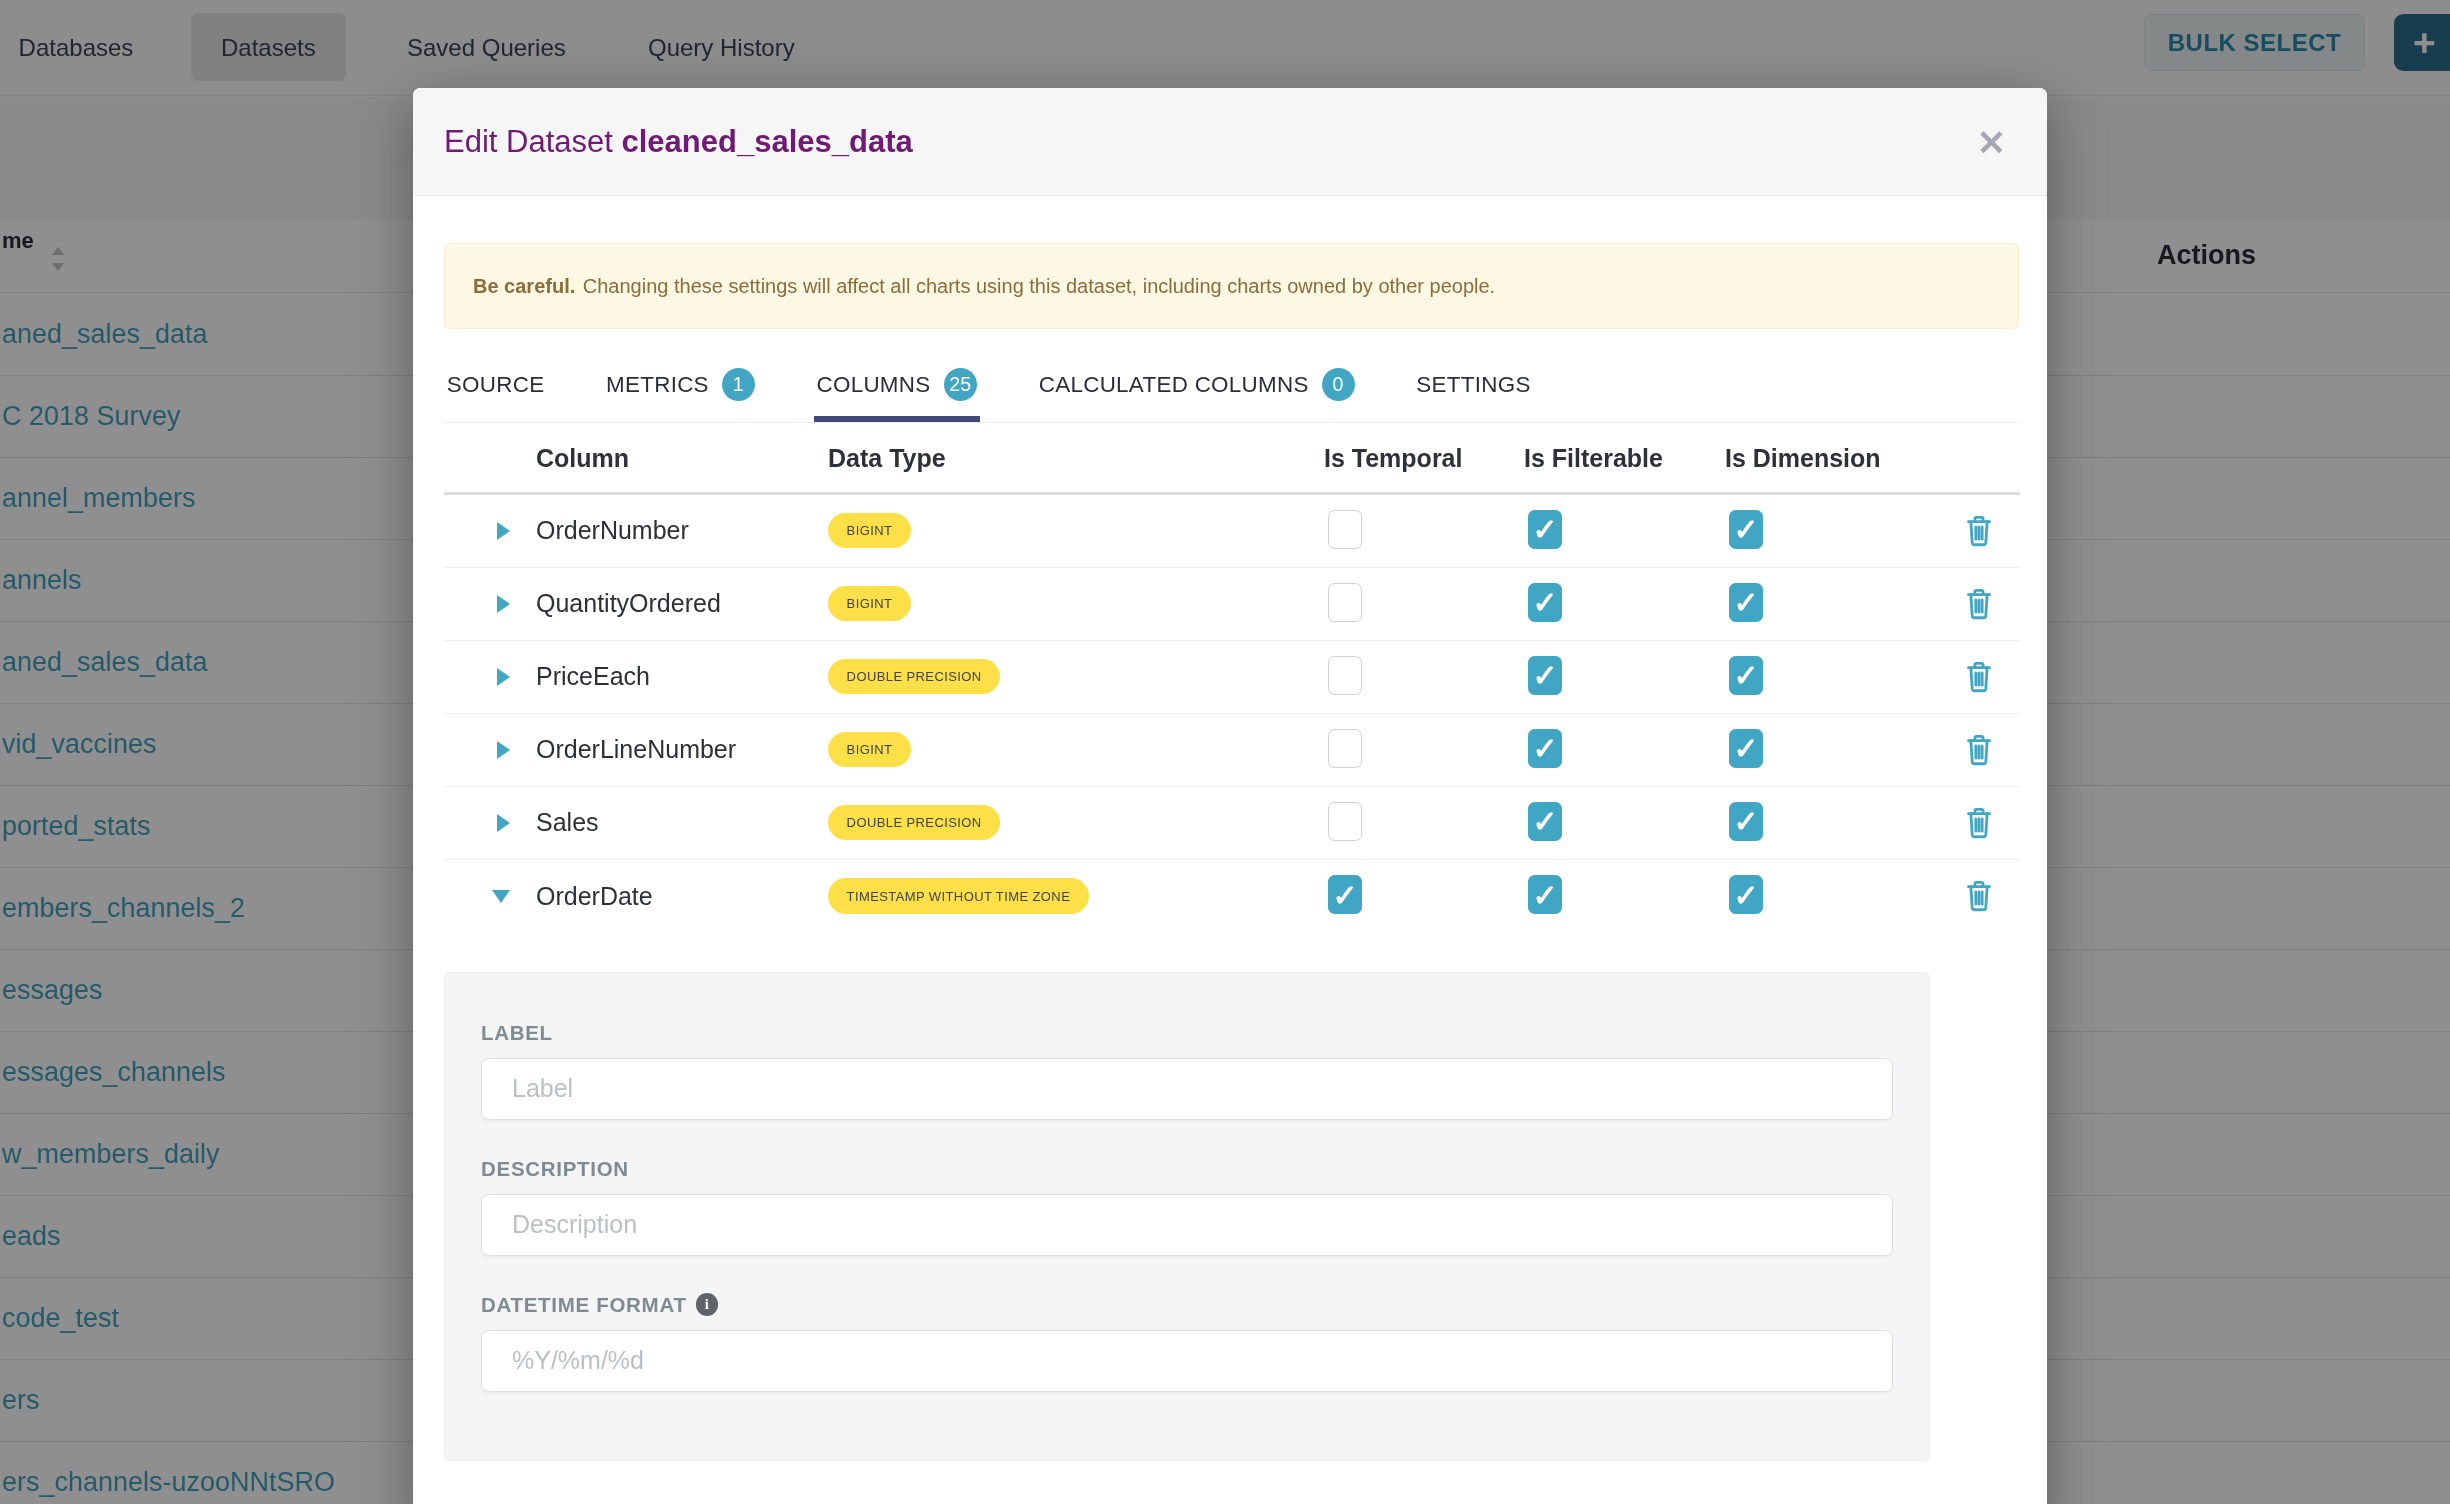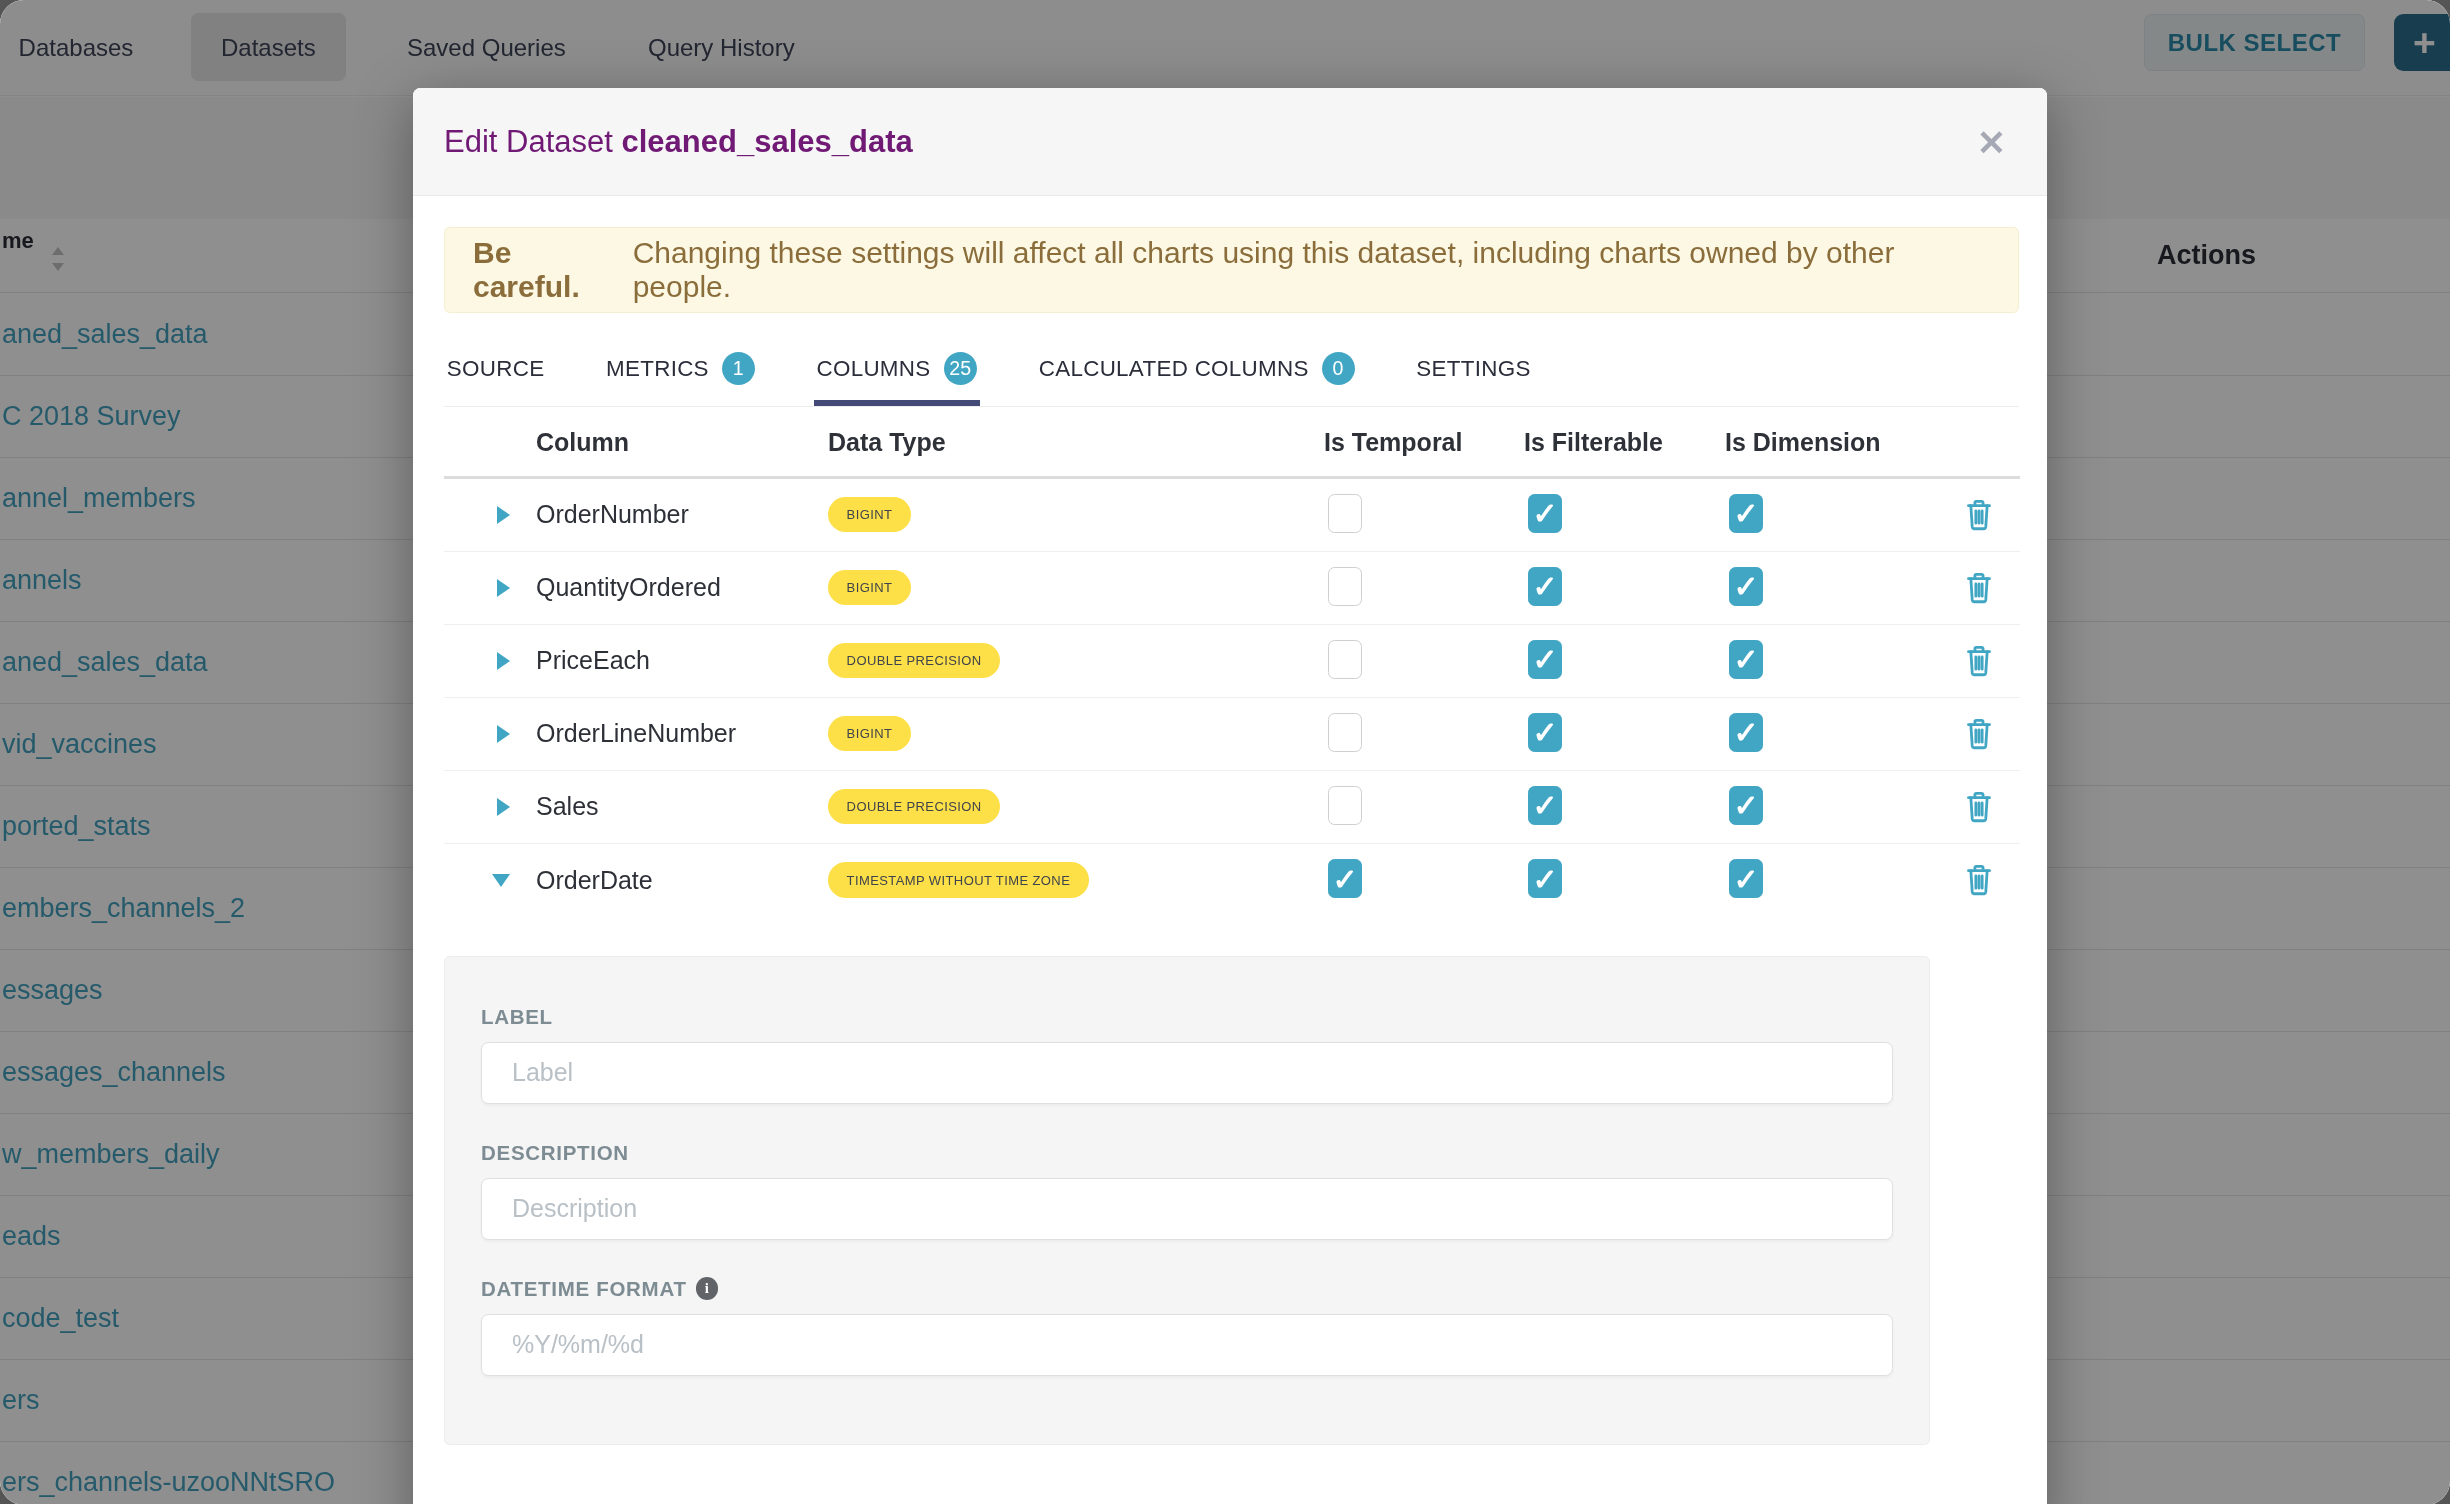--- a/index.html
+++ b/index.html
@@ -1,19 +1,19 @@
 <!DOCTYPE html>
 <html style="font-size:15px"><head>
 <meta charset="utf-8">
 <style>
   * { margin:0; padding:0; box-sizing:border-box; }
   html,body { background:#555; }
   .screen {
     position:relative; width:2450px; height:1505px; overflow:hidden;
-    font-family:"Liberation Sans", sans-serif; background:#fff;border-radius:24px;
+    font-family:"Liberation Sans", sans-serif; background:#fff;
   }
   
   .bg-page { position:absolute; inset:0; }
   .navbar { position:absolute; left:0; top:0; width:100%; height:96px; background:#fbfbfb; border-bottom:0.9px solid #ececec; }
   .nav-item { position:absolute; top:0; height:96px; display:flex; align-items:center; font-size:24px; color:#3e4458; }
   .nav-pill { position:absolute; left:191px; top:13px; width:155px; height:68px; background:#e6e6e6; border-radius:7.5px; }
   .nav-databases { left:18.6px; }
   .nav-datasets  { left:221px; }
   .nav-savedq    { left:407px; }
   .nav-queryhist { left:648px; }
@@ -44,22 +44,22 @@
   
   .modal { position:absolute; left:413px; top:88px; width:1634px; height:1454px; background:#fff; border-radius:7.5px;
     box-shadow:0 13px 56px rgba(0,0,0,.35); overflow:hidden; }
   .modal-header { height:108px; background:#f6f6f6; border-bottom:0.9px solid #e9e9e9; position:relative;
     display:flex; align-items:center; padding-left:31px; }
   .modal-title { font-size:31px; color:#701a75; }
   .modal-title b { font-weight:700; }
   .modal-close { position:absolute; right:35px; top:34px; width:41px; height:41px; display:flex; align-items:center; justify-content:center;
     color:#a6a9b5; font-size:35px; font-weight:700; cursor:default; }
   .modal-body { padding:0 28px 0 31px; }
-  .alert { margin-top:31px; height:86px; background:#fcf8e3; border:0.9px solid #f5efd0; border-radius:5.6px;
-    display:flex; align-items:center; padding:0 28px; font-size:30px; color:#8a6d3b; }
+  .alert { margin-top:47px; height:86px; background:#fcf8e3; border:0.9px solid #f5efd0; border-radius:5.6px;
+    display:flex; align-items:center; padding:0 28px; font-size:20px; color:#8a6d3b; }
   .alert b { font-weight:700; margin-right:7.5px; }
   .tabs { margin-top:24px; display:flex; gap:56px; border-bottom:0.9px solid #ededed;align-items:center; }
   .tab { position:relative; display:flex; align-items:center; gap:13px; padding:15px 2.8px 20.5px; font-size:22.4px;
     color:#2b2e3a; letter-spacing:0.3px; cursor:default; }
   .tab .badge { min-width:33px; height:33px; border-radius:17px; background:#41a6c4; color:#fff; font-size:19.6px;
     display:flex; align-items:center; justify-content:center; padding:0 5.6px; }
   .tab.active::after { content:""; position:absolute; left:0; right:0; bottom:-0.9px; height:6.5px; background:#434a77; }
   
   .cols-table { width:1576px; }
   .crow, .chead { display:grid; grid-template-columns:92px 292px 496px 200px 201px 213px 81px; align-items:center; }

